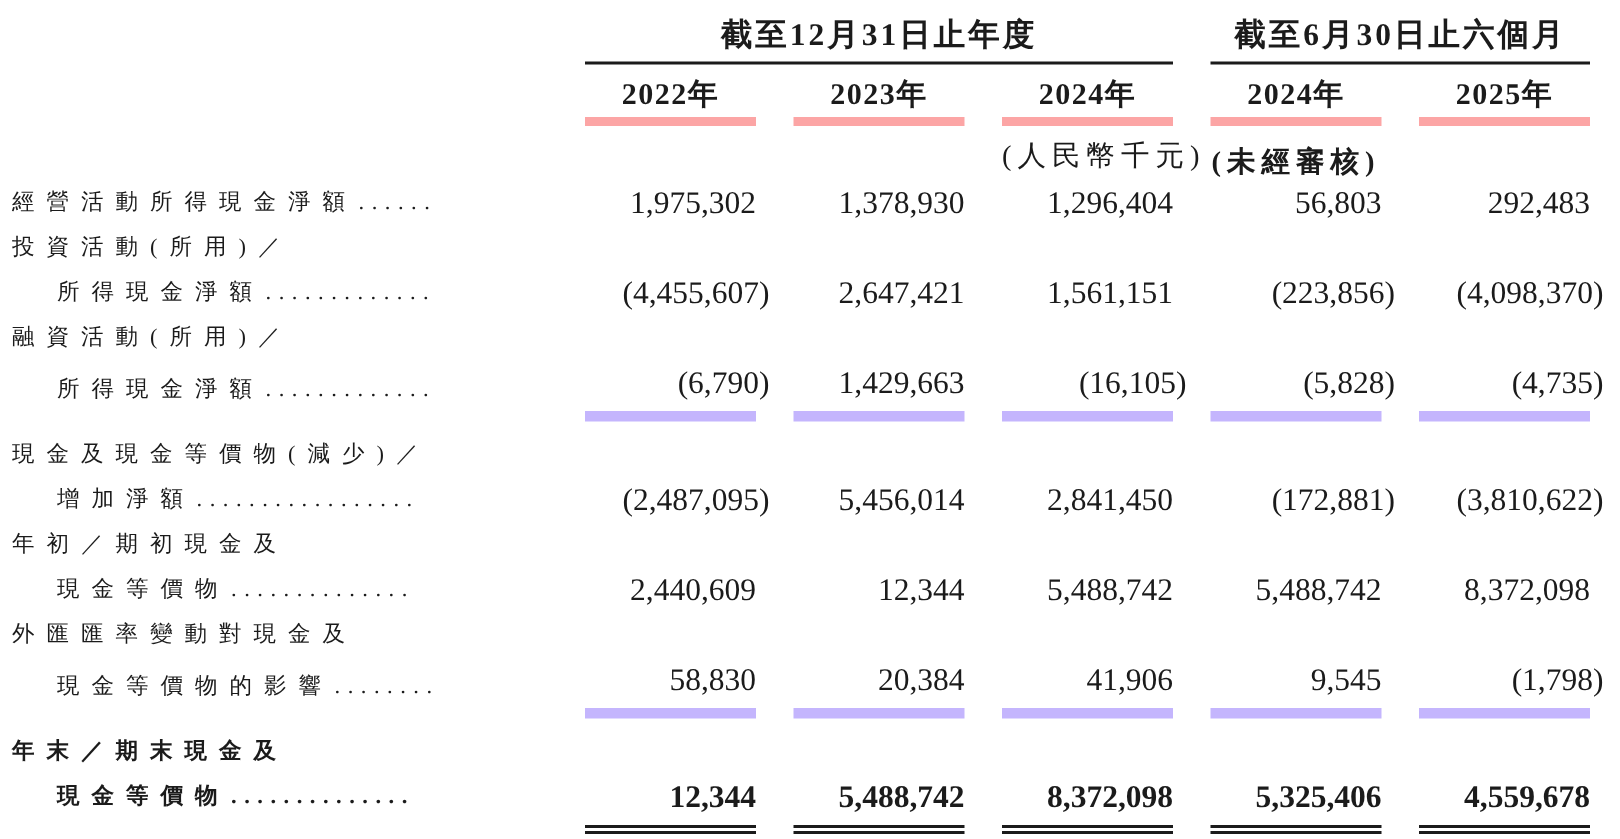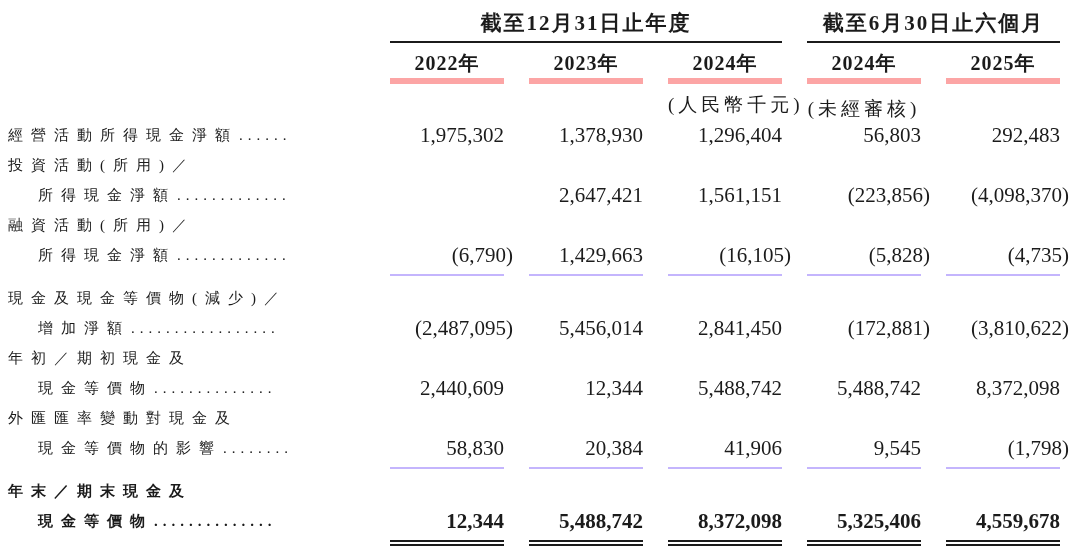--- a/index.html
+++ b/index.html
@@ -32,37 +32,37 @@
     font-weight:bold; font-size:20px; line-height:24px;
     letter-spacing:1px; text-align:center; white-space:nowrap;
     margin-top:8px; padding-bottom:3px; border-bottom:6px solid #fca5a5;
   }
   .c2{grid-column:2} .c3{grid-column:3} .c4{grid-column:4} .c5{grid-column:5} .c6{grid-column:6}
   .note {
     grid-row:3; text-align:center; white-space:nowrap;
     font-size:19px; line-height:22px; letter-spacing:4px;
   }
   .note-currency  { grid-column:4; padding-top:10px; }
-  .note-unaudited { grid-column:5; padding-top:14px; font-weight:normal; }
+  .note-unaudited { grid-column:5; padding-top:14px; font-weight:bold; }
   
   .trow { align-items:end; }
   .trow.bold { font-weight:bold; }
   .lbl {
     grid-column:1;
     font-size:15px; line-height:30px; letter-spacing:8px;
     white-space:nowrap; overflow:visible;
   }
   .lbl.indent { padding-left:30px; }
   .leader { letter-spacing:5px; margin-left:1px; }
   .num {
     font-size:21px; line-height:30px;
     text-align:right; white-space:nowrap;
   }
   .num .neg { margin-right:-9px; }
-  .trow.ruled-single .num  { border-bottom:2px solid #c4b5fd; padding-bottom:4px; }
+  .trow.ruled-single .num  { border-bottom:7px solid #c4b5fd; padding-bottom:4px; }
   .trow.ruled-single .lbl  { padding-bottom:6px; }
   .trow.ruled-single       { margin-bottom:7px; }
   .trow.ruled-double .num  { border-bottom:6px double #1b1b1b; padding-bottom:4px; }
   .trow.ruled-double .lbl  { padding-bottom:10px; }
 </style>
 </head>
 <body>
 
 <div class="page">
 
@@ -92,20 +92,21 @@
       <div class="grid trow">
         <div class="lbl"><span>投資活動(所用)／</span></div>
         <div class="num c2"></div>
         <div class="num c3"></div>
         <div class="num c4"></div>
         <div class="num c5"></div>
         <div class="num c6"></div>
       </div>
       <div class="grid trow">
         <div class="lbl indent"><span>所得現金淨額</span><span class="leader">.............</span></div>
+        <div class="num c2"><span class="neg">(4,455,607)</span></div>
         <div class="num c3"><span>2,647,421</span></div>
         <div class="num c4"><span>1,561,151</span></div>
         <div class="num c5"><span class="neg">(223,856)</span></div>
         <div class="num c6"><span class="neg">(4,098,370)</span></div>
       </div>
       <div class="grid trow">
         <div class="lbl"><span>融資活動(所用)／</span></div>
         <div class="num c2"></div>
         <div class="num c3"></div>
         <div class="num c4"></div>

